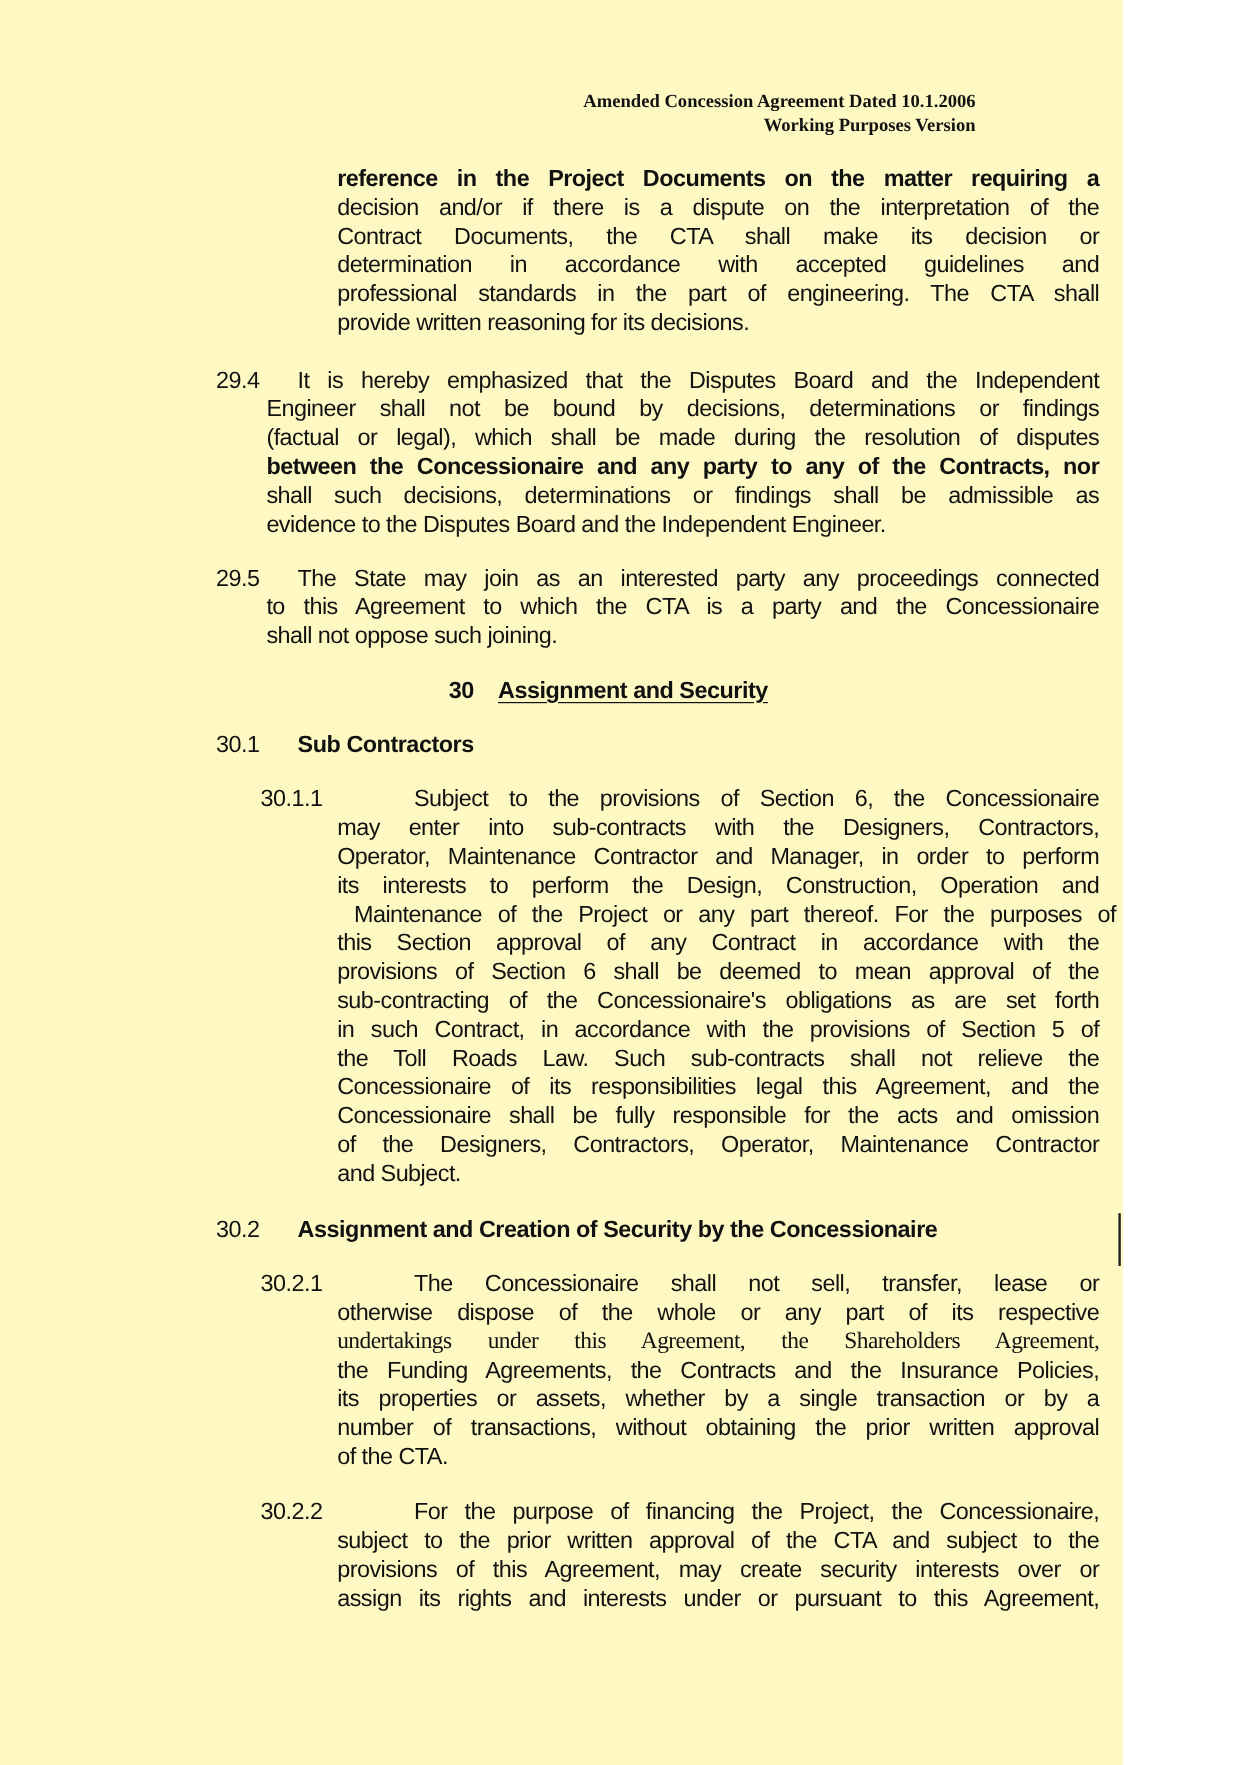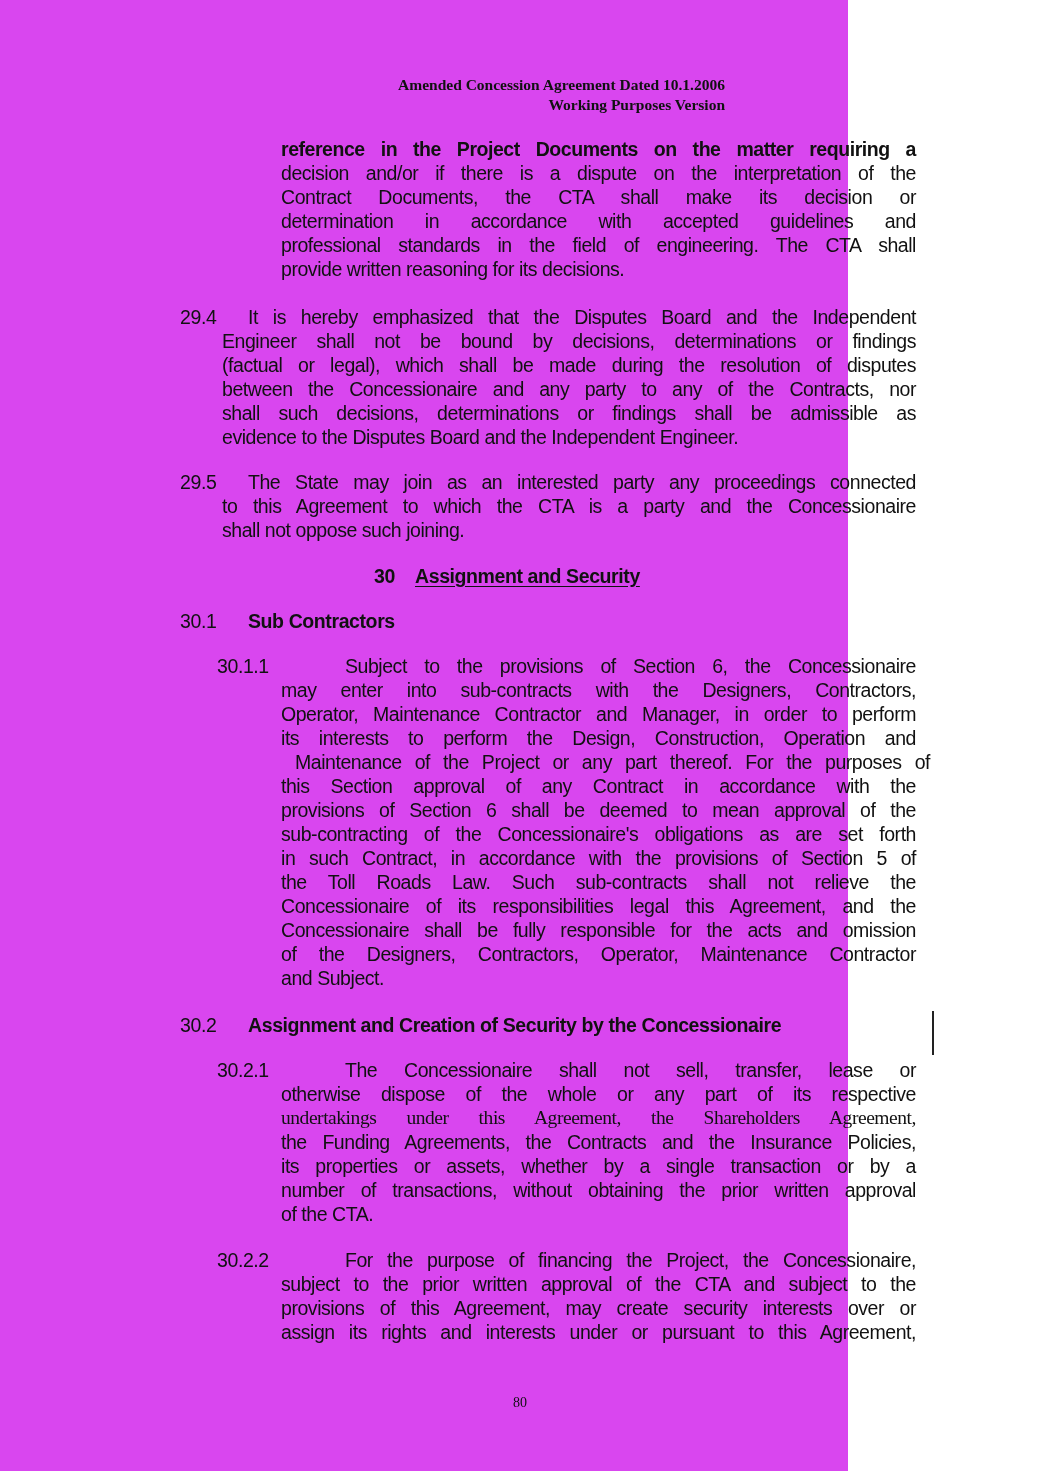--- a/index.html
+++ b/index.html
@@ -1,17 +1,17 @@
 <!DOCTYPE html>
 <html><head>
   <meta charset="utf-8">
   <style>
     html, body { margin: 0; padding: 0; background: #ffffff; }
     body { width: 1040px; height: 1471px; position: relative; overflow: hidden; color: #111; }
-    .page { position: absolute; left: 0; top: 0; width: 848px; height: 1471px; background: #d946ef; }
+    .page { position: absolute; left: 0; top: 0; width: 936px; height: 1471px; background: #fef9c3; }
     .hdr { position: absolute; right: 123px; font-family: "Liberation Serif", serif; font-weight: bold; font-size: 15.5px; text-align: right; white-space: nowrap; }
     .line { position: absolute; font-family: "Liberation Sans", sans-serif; font-size: 19.5px; line-height: 24px; height: 24px; white-space: nowrap; text-align: justify; text-align-last: justify; letter-spacing: -0.45px; transform-origin: left top; }
     .line.last { text-align-last: left; }
     .num { position: absolute; font-family: "Liberation Sans", sans-serif; font-size: 19.5px; line-height: 24px; letter-spacing: -0.4px; white-space: nowrap; }
     .bold { font-weight: bold; }
     .u { text-decoration: underline; text-underline-offset: 3px; }
     .pgnum { position: absolute; left: 0; width: 1040px; text-align: center; font-family: "Liberation Serif", serif; font-size: 14px; top: 1395px; }
     .changebar { position: absolute; left: 932px; top: 1011px; width: 2px; height: 44px; background: #222; }
   </style>
 </head>
@@ -20,30 +20,30 @@
 <div class="page">
 
   <div class="hdr" style="top:76px;">Amended Concession Agreement Dated 10.1.2006</div>
   <div class="hdr" style="top:96px;">Working Purposes Version</div>
 
   <div>
     <div class="line" style="left: 281px; top: 137px; width: 635px; white-space: nowrap; font-weight: bold;">reference in the Project Documents on the matter requiring a</div>
     <div class="line" style="left: 281px; top: 161px; width: 635px; white-space: nowrap;">decision and/or if there is a dispute on the interpretation of the</div>
     <div class="line" style="left: 281px; top: 185px; width: 635px; white-space: nowrap;">Contract Documents, the CTA shall make its decision or</div>
     <div class="line" style="left: 281px; top: 209px; width: 635px; white-space: nowrap;">determination in accordance with accepted guidelines and</div>
-    <div class="line" style="left: 281px; top: 233px; width: 635px; white-space: nowrap;">professional standards in the field of engineering. The CTA shall</div>
+    <div class="line" style="left: 281px; top: 233px; width: 635px; white-space: nowrap;">professional standards in the part of engineering. The CTA shall</div>
     <div class="line last" style="left: 281px; top: 257px; width: 635px; white-space: nowrap;">provide written reasoning for its decisions.</div>
   </div>
 
   <div>
     <div class="num" style="left:180px;top:305px;">29.4</div>
     <div class="line" style="left: 248px; top: 305px; width: 668px; white-space: nowrap;">It is hereby emphasized that the Disputes Board and the Independent</div>
     <div class="line" style="left: 222px; top: 329px; width: 694px; white-space: nowrap;">Engineer shall not be bound by decisions, determinations or findings</div>
     <div class="line" style="left: 222px; top: 353px; width: 694px; white-space: nowrap;">(factual or legal), which shall be made during the resolution of disputes</div>
-    <div class="line" style="left: 222px; top: 377px; width: 694px; white-space: nowrap;">between the Concessionaire and any party to any of the Contracts, nor</div>
+    <div class="line" style="left: 222px; top: 377px; width: 694px; white-space: nowrap; font-weight: bold;">between the Concessionaire and any party to any of the Contracts, nor</div>
     <div class="line" style="left: 222px; top: 401px; width: 694px; white-space: nowrap;">shall such decisions, determinations or findings shall be admissible as</div>
     <div class="line last" style="left: 222px; top: 425px; width: 694px; white-space: nowrap;">evidence to the Disputes Board and the Independent Engineer.</div>
   </div>
 
   <div>
     <div class="num" style="left:180px;top:470px;">29.5</div>
     <div class="line" style="left: 248px; top: 470px; width: 668px; white-space: nowrap;">The State may join as an interested party any proceedings connected</div>
     <div class="line" style="left: 222px; top: 494px; width: 694px; white-space: nowrap;">to this Agreement to which the CTA is a party and the Concessionaire</div>
     <div class="line last" style="left: 222px; top: 518px; width: 694px; white-space: nowrap;">shall not oppose such joining.</div>
   </div>
@@ -94,14 +94,13 @@
   </div>
 
   <div>
     <div class="num" style="left:217px;top:1248px;">30.2.2</div>
     <div class="line" style="left: 345px; top: 1248px; width: 571px; white-space: nowrap;">For the purpose of financing the Project, the Concessionaire,</div>
     <div class="line" style="left: 281px; top: 1272px; width: 635px; white-space: nowrap;">subject to the prior written approval of the CTA and subject to the</div>
     <div class="line" style="left: 281px; top: 1296px; width: 635px; white-space: nowrap;">provisions of this Agreement, may create security interests over or</div>
     <div class="line" style="left: 281px; top: 1320px; width: 635px; white-space: nowrap;">assign its rights and interests under or pursuant to this Agreement,</div>
   </div>
 
-  <div class="pgnum">80</div>
 </div>
 
 </body></html>

